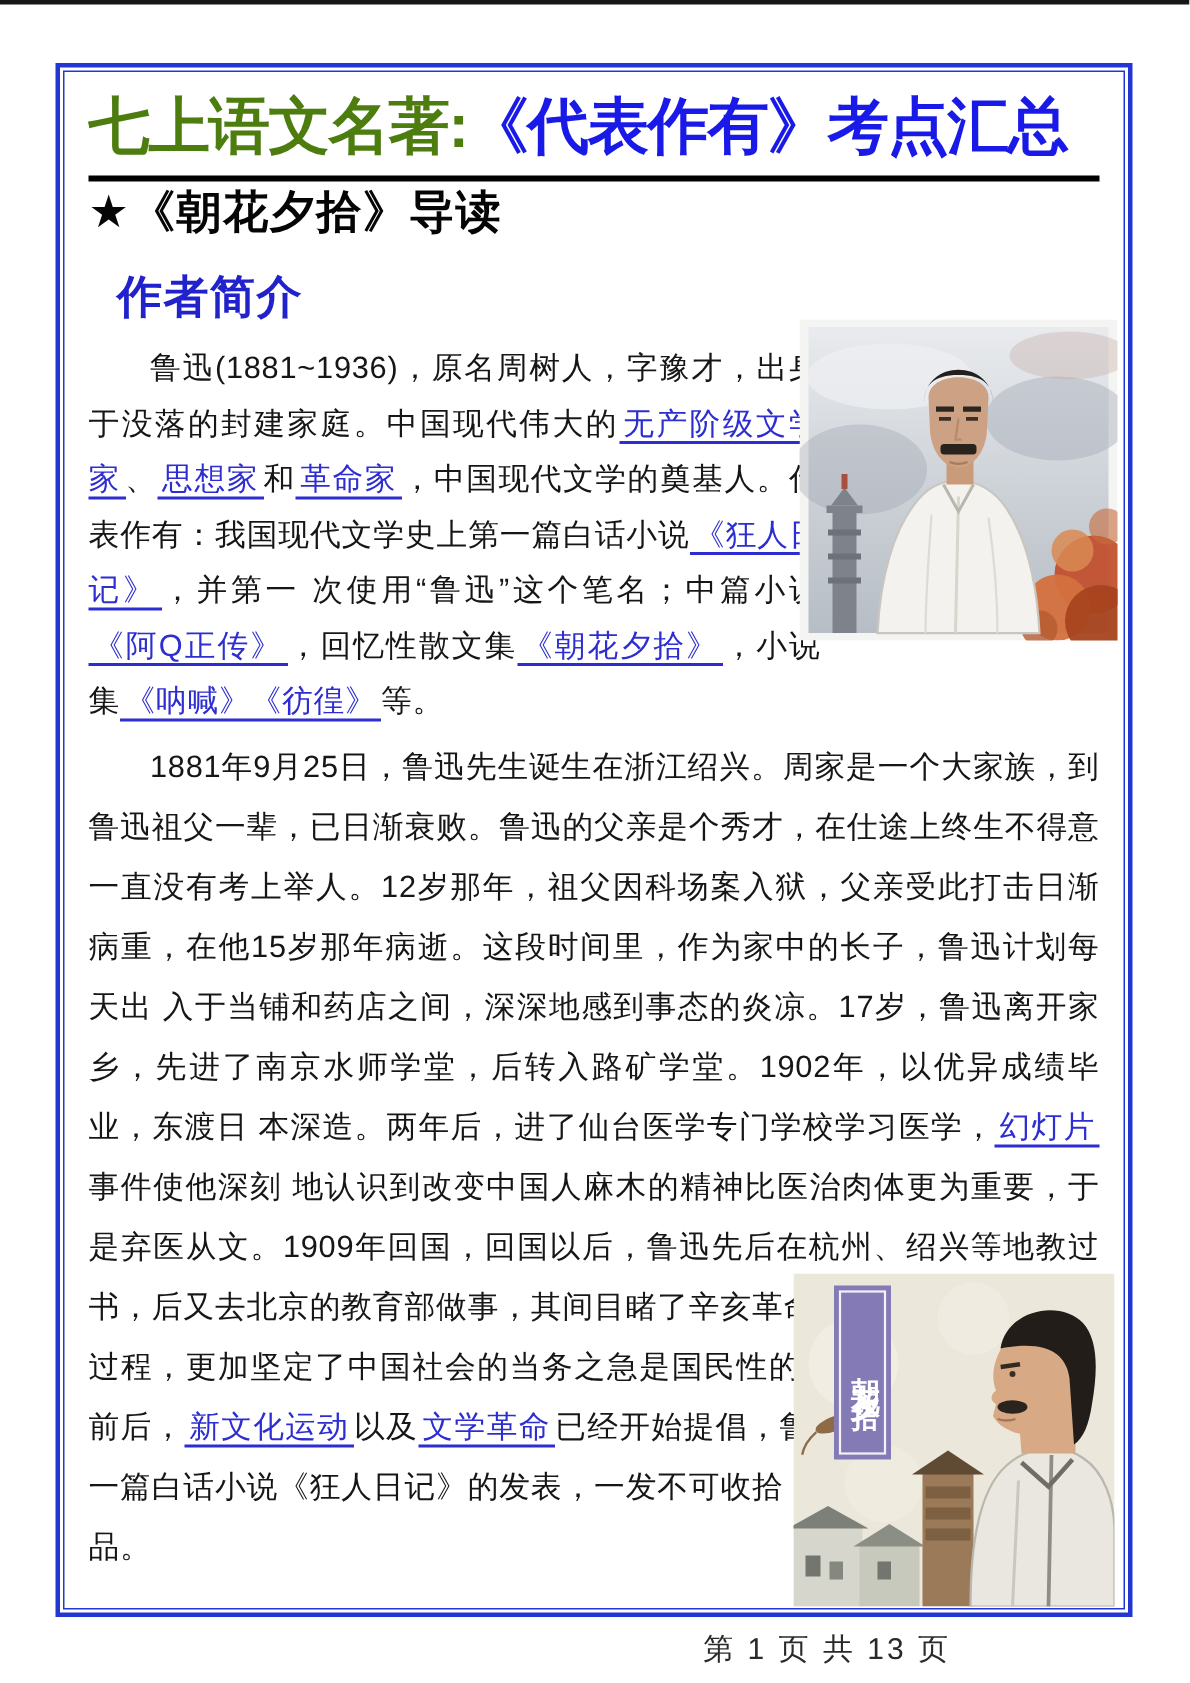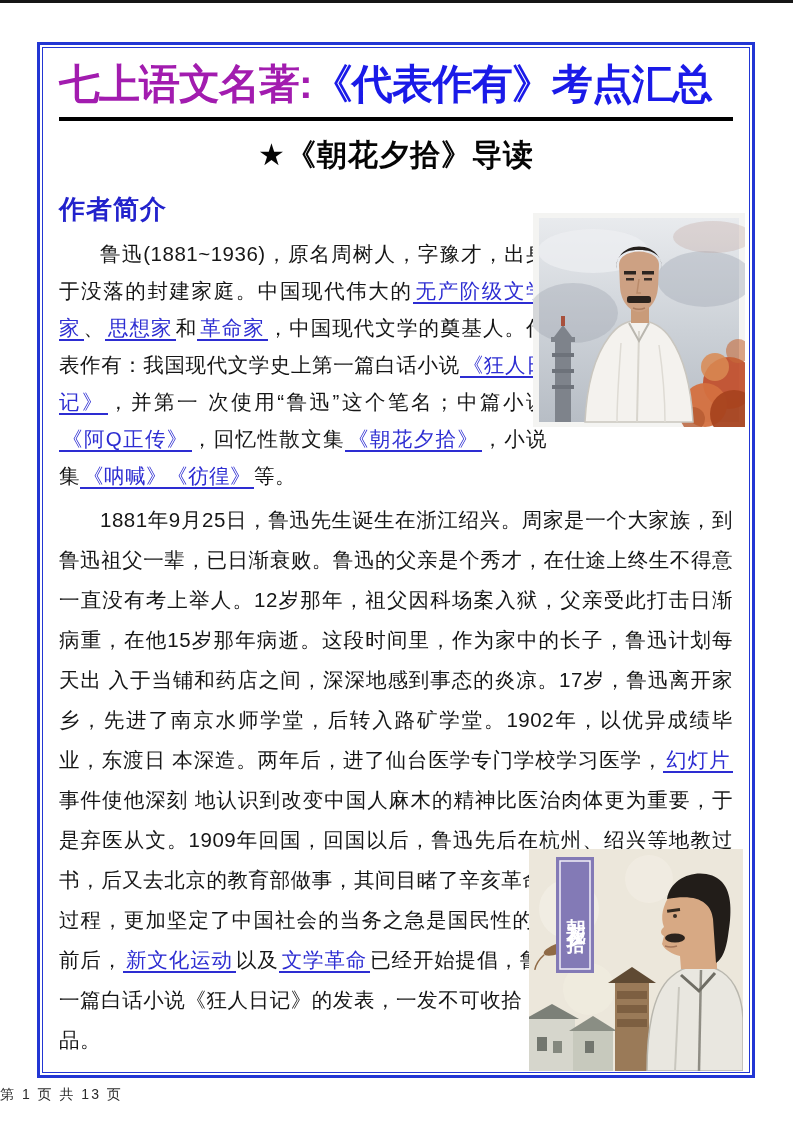--- a/index.html
+++ b/index.html
@@ -24,29 +24,29 @@
   .frame-inner{
     position:absolute;left:2px;top:2px;right:2px;bottom:2px;
     border:1px solid var(--frame-blue);
     padding:8px 16px 6px 16px;overflow:hidden;
   }
   .doc-title{
     font-size:41px;font-weight:bold;line-height:52px;white-space:nowrap;
     letter-spacing:-1px;border-bottom:4px solid #000;padding-bottom:7px;
     margin-top:2px;
   }
-  .doc-title .t-black{color:#a21caf;}
+  .doc-title .t-black{color:#4d7c0f;}
   .doc-title .t-blue{color:var(--title-blue);}
   .doc-subtitle{
-    text-align:center;font-size:30px;font-weight:bold;color:#050505;
-    margin-top:14px;letter-spacing:1px;
+    font-size:30px;font-weight:bold;color:#050505;
+    margin-top:0;letter-spacing:1px;
   }
   h2.section-heading{
-    color:var(--heading-blue);font-size:26px;font-weight:bold;
-    margin-top:16px;letter-spacing:1px;
+    color:var(--heading-blue);font-size:30px;font-weight:bold;
+    margin-top:16px;letter-spacing:1px;margin-left:19px;
   }
   p.body-para{
     font-size:20.5px;line-height:37px;text-align:justify;
     text-indent:2em;color:#161616;margin-top:8px;letter-spacing:0.5px;
   }
   p.para-author{margin-right:186px;}
   p.para-bio{line-height:40px;margin-top:6px;}
   a.link{
     color:var(--link-blue);text-decoration:none;
     border-bottom:2px solid var(--link-blue);padding:0 3px;
@@ -59,22 +59,22 @@
   .cover-box{
     position:absolute;left:529px;top:849px;width:214px;height:222px;
   }
   .cover-banner-text{
     position:absolute;left:31px;top:13px;width:32px;height:104px;
     writing-mode:vertical-rl;text-orientation:upright;
     color:#ffffff;font-size:19px;font-weight:bold;letter-spacing:6px;
     text-align:center;line-height:32px;
   }
   .page-footer{
-    position:absolute;left:0;top:1086px;width:634px;text-align:left;
-    font-size:14px;color:#2a2a2a;letter-spacing:2px;
+    position:absolute;left:0;top:1086px;width:634px;text-align:right;
+    font-size:20px;color:#2a2a2a;letter-spacing:2px;
   }
 </style>
 </head>
 <body>
 
 <div class="top-edge"></div>
 
 <div class="frame-outer">
   <div class="frame-inner">
 

